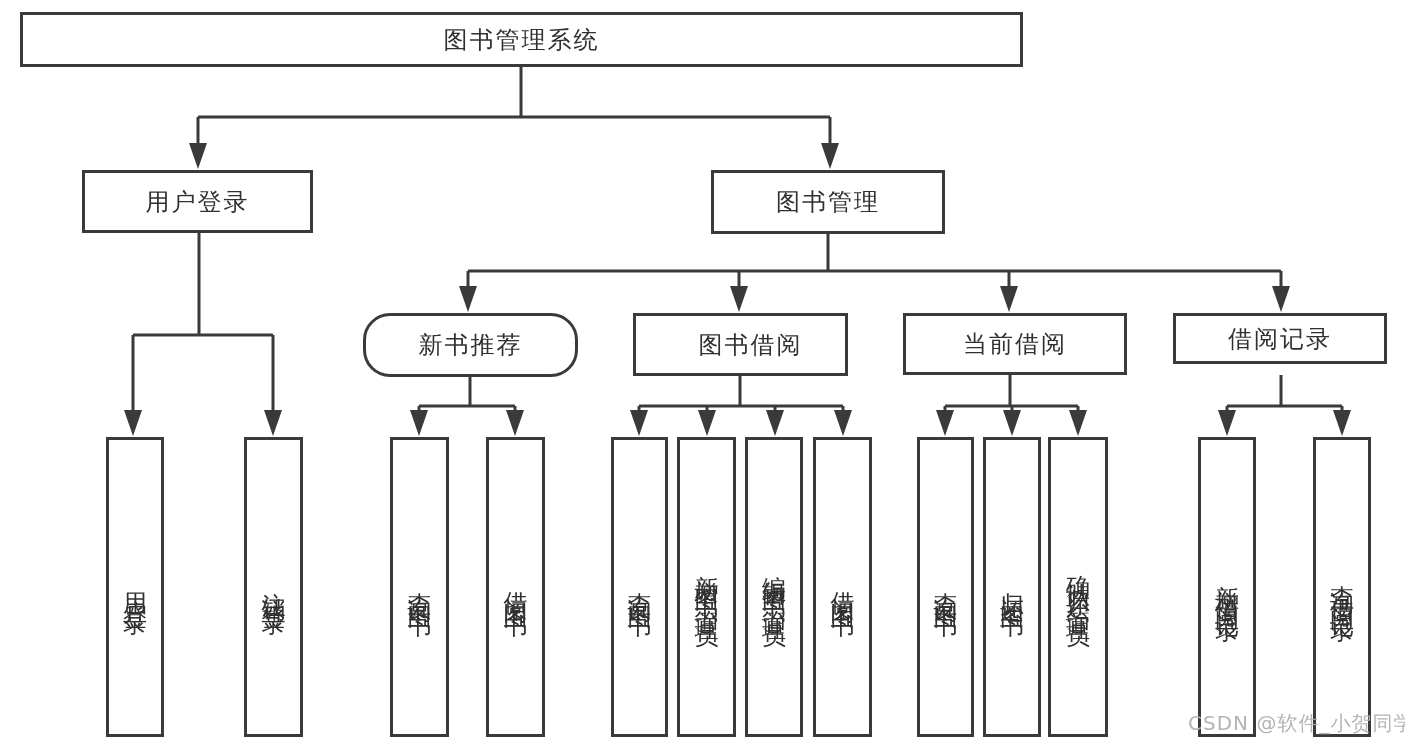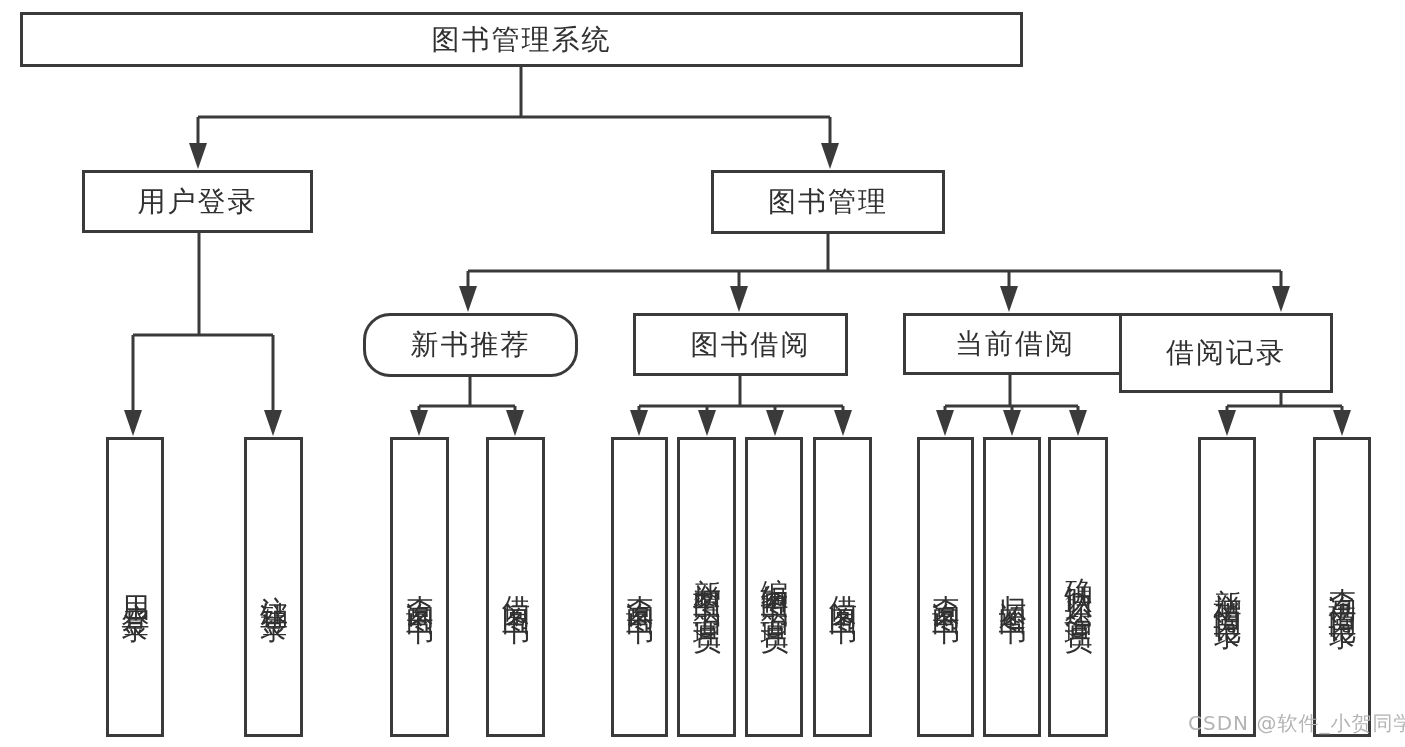--- a/index.html
+++ b/index.html
@@ -21,21 +21,21 @@
     width: 1405px; height: 747px;
   }
   .node {
     position: absolute;
     box-sizing: border-box;
     background: #ffffff;
     border: 3px solid #3a3a3a;
     display: flex;
     align-items: center;
     justify-content: center;
-    font-size: 28px;
+    font-size: 24px;
     color: #303030;
     letter-spacing: 2px;
     white-space: nowrap;
   }
   .vnode {
     writing-mode: vertical-rl;
     letter-spacing: 7px;
     line-height: 1;
     padding: 6px 0;
     white-space: normal;
@@ -88,21 +88,21 @@
   </svg>
 
   <div class="node" style="left:20px; top:12px; width:1003px; height:55px;">图书管理系统</div>
 
   <div class="node" style="left:82px; top:170px; width:231px; height:63px;">用户登录</div>
   <div class="node" style="left:711px; top:170px; width:234px; height:64px;">图书管理</div>
 
   <div class="node" style="left:363px; top:313px; width:215px; height:64px;border-radius:27px;">新书推荐</div>
   <div class="node" style="left:633px; top:313px; width:215px; height:63px;padding-left:20px;">图书借阅</div>
   <div class="node" style="left:903px; top:313px; width:224px; height:62px;">当前借阅</div>
-  <div class="node" style="left:1119px; top:313px; width:214px; height:80px;text-align:right;">借阅记录</div>
+  <div class="node" style="left:1173px; top:313px; width:214px; height:51px;text-align:right;">借阅记录</div>
 
   <div class="node vnode" style="left:106px; top:437px; width:58px; height:300px;">用户登录</div>
   <div class="node vnode" style="left:244px; top:437px; width:59px; height:300px;">注销登录</div>
 
   <div class="node vnode" style="left:390px; top:437px; width:59px; height:300px;">查询图书</div>
   <div class="node vnode" style="left:486px; top:437px; width:59px; height:300px;">借阅图书</div>
 
   <div class="node vnode" style="left:611px; top:437px; width:57px; height:300px;">查询图书</div>
   <div class="node vnode" style="left:677px; top:437px; width:59px; height:300px;">新增图书（管理员）</div>
   <div class="node vnode" style="left:745px; top:437px; width:58px; height:300px;">编辑图书（管理员）</div>

